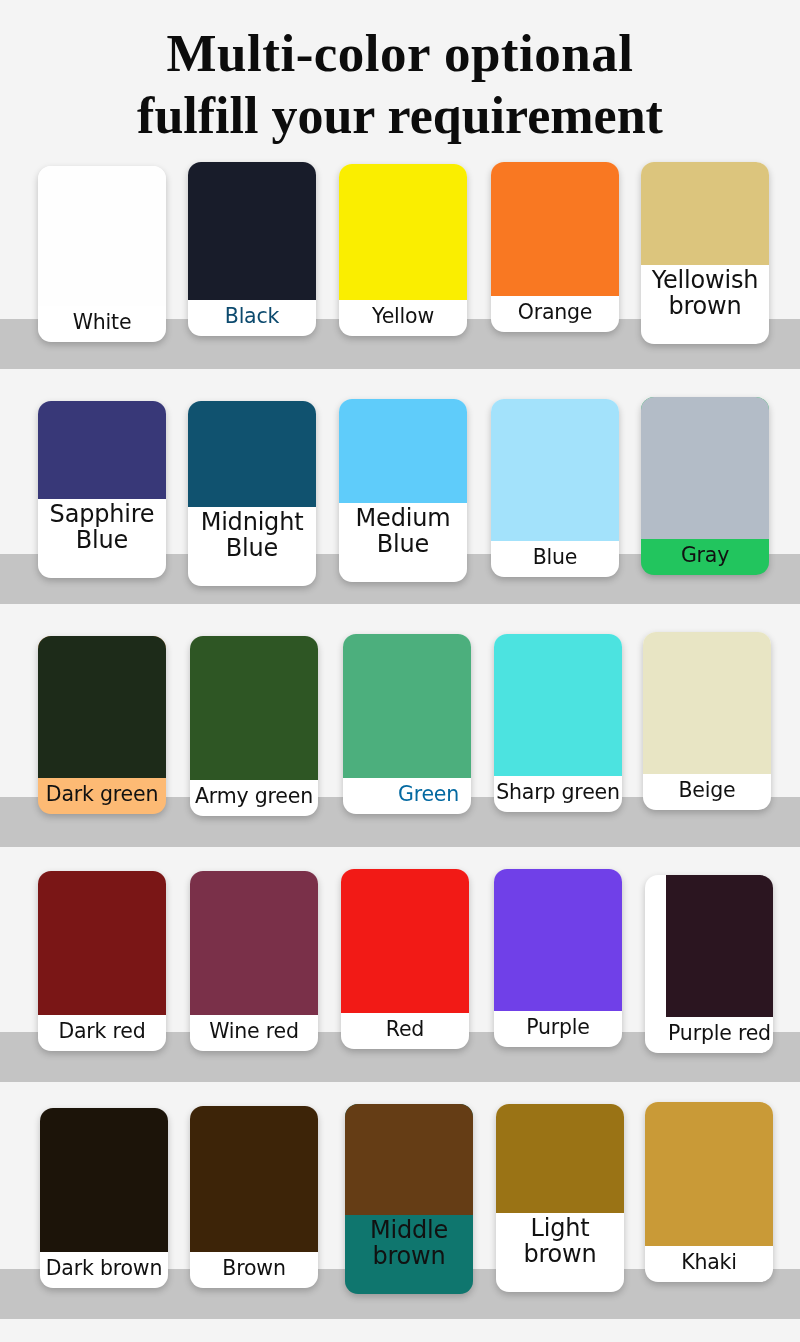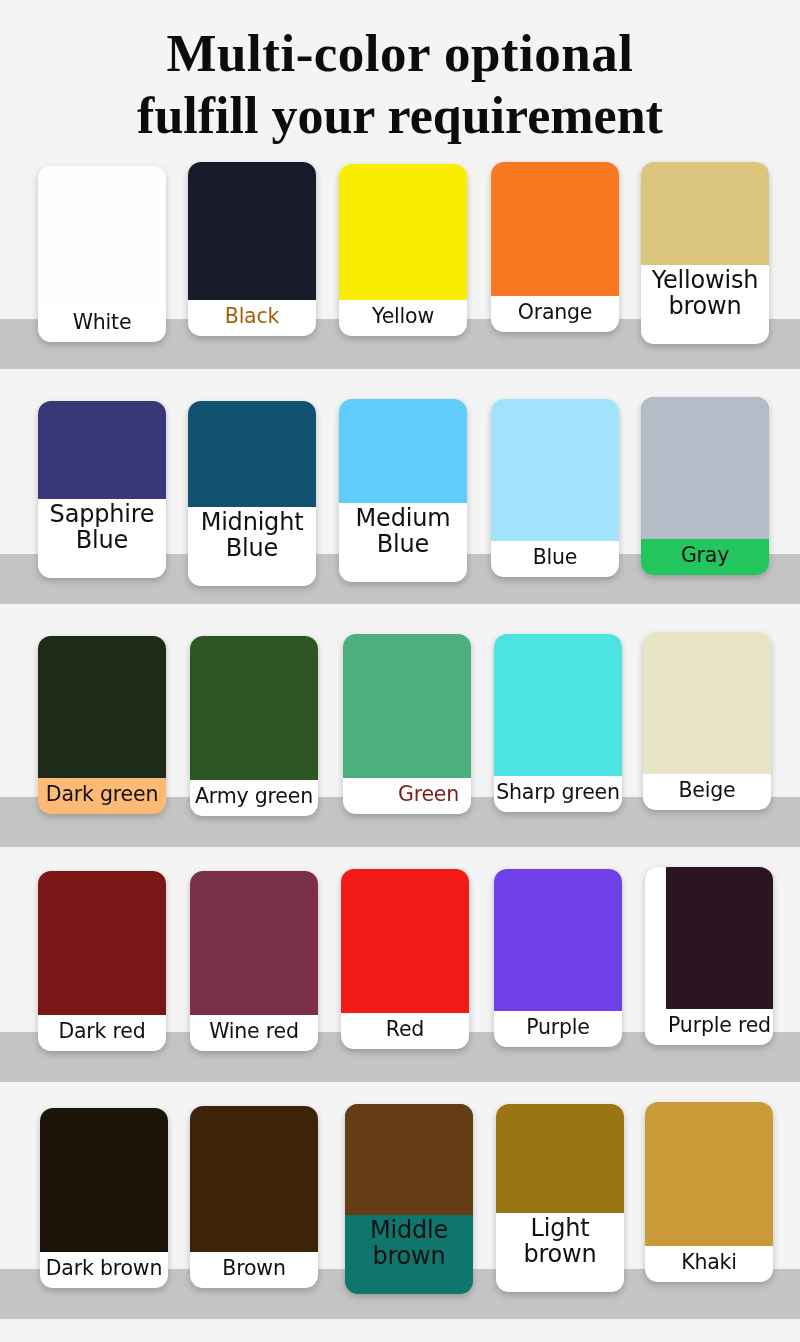--- a/index.html
+++ b/index.html
@@ -115,21 +115,21 @@
 <main class="palette" id="palette-root">
     <section class="swatch-row">
       <div class="row-band" style="top: 165px; background: rgb(196, 196, 196);"></div>
       <div class="row-cards">
         <div class="card" style="left: 38px; top: 12px; height: 176px; background: rgb(255, 255, 255);">
           <div class="card-chip" style="background: rgb(254, 254, 254);"></div>
           <div class="card-label" style="color: rgb(17, 17, 17);">White</div>
         </div>
         <div class="card" style="left: 188px; top: 8px; height: 174px; background: rgb(255, 255, 255);">
           <div class="card-chip" style="background: rgb(24, 28, 42);"></div>
-          <div class="card-label" style="color: #a16207;">Black</div>
+          <div class="card-label" style="color: #0c4a6e;">Black</div>
         </div>
         <div class="card" style="left: 339px; top: 10px; height: 172px; background: rgb(255, 255, 255);">
           <div class="card-chip" style="background: rgb(250, 238, 0);"></div>
           <div class="card-label" style="color: rgb(17, 17, 17);">Yellow</div>
         </div>
         <div class="card" style="left: 491px; top: 8px; height: 170px; background: rgb(255, 255, 255);">
           <div class="card-chip" style="background: rgb(249, 120, 34);"></div>
           <div class="card-label" style="color: rgb(17, 17, 17);">Orange</div>
         </div>
         <div class="card" style="left: 641px; top: 8px; height: 182px; background: rgb(255, 255, 255);">
@@ -173,21 +173,21 @@
         <div class="card" style="left: 38px; top: 12px; height: 178px; background: #fdba74; justify-content: space-between;">
           <div class="card-chip" style="background: rgb(29, 43, 25);"></div>
           <div class="card-label" style="color: rgb(17, 17, 17);">Dark green</div>
         </div>
         <div class="card" style="left: 190px; top: 12px; height: 180px; background: rgb(255, 255, 255);">
           <div class="card-chip" style="background: rgb(46, 86, 36);"></div>
           <div class="card-label" style="color: rgb(17, 17, 17);">Army green</div>
         </div>
         <div class="card" style="left: 343px; top: 10px; height: 180px; background: rgb(255, 255, 255);">
           <div class="card-chip" style="background: rgb(76, 175, 125);"></div>
-          <div class="card-label" style="color: #7f1d1d; padding-left: 45px;">Green</div>
+          <div class="card-label" style="color: #0369a1; padding-left: 45px;">Green</div>
         </div>
         <div class="card" style="left: 494px; top: 10px; height: 178px; background: rgb(255, 255, 255); align-items: center;">
           <div class="card-chip" style="background: rgb(76, 227, 224);"></div>
           <div class="card-label" style="color: rgb(17, 17, 17);">Sharp green</div>
         </div>
         <div class="card" style="left: 643px; top: 8px; height: 178px; background: rgb(255, 255, 255);">
           <div class="card-chip" style="background: rgb(232, 229, 196);"></div>
           <div class="card-label" style="color: rgb(17, 17, 17);">Beige</div>
         </div>
       </div>
@@ -204,21 +204,21 @@
           <div class="card-label" style="color: rgb(17, 17, 17);">Wine red</div>
         </div>
         <div class="card" style="left: 341px; top: 10px; height: 180px; background: rgb(255, 255, 255);">
           <div class="card-chip" style="background: rgb(242, 26, 22);"></div>
           <div class="card-label" style="color: rgb(17, 17, 17);">Red</div>
         </div>
         <div class="card" style="left: 494px; top: 10px; height: 178px; background: rgb(255, 255, 255);">
           <div class="card-chip" style="background: rgb(112, 64, 232);"></div>
           <div class="card-label" style="color: rgb(17, 17, 17);">Purple</div>
         </div>
-        <div class="card" style="left: 645px; top: 8px; height: 178px; background: rgb(255, 255, 255); padding-left: 21px;">
+        <div class="card" style="left: 645px; top: 16px; height: 178px; background: rgb(255, 255, 255); padding-left: 21px;">
           <div class="card-chip" style="background: rgb(43, 21, 32);"></div>
           <div class="card-label" style="color: rgb(17, 17, 17);">Purple red</div>
         </div>
       </div>
     </section>
     <section class="swatch-row">
       <div class="row-band" style="top: 175px; background: rgb(196, 196, 196);"></div>
       <div class="row-cards">
         <div class="card" style="left: 40px; top: 14px; height: 180px; background: rgb(255, 255, 255);">
           <div class="card-chip" style="background: rgb(28, 20, 9);"></div>

